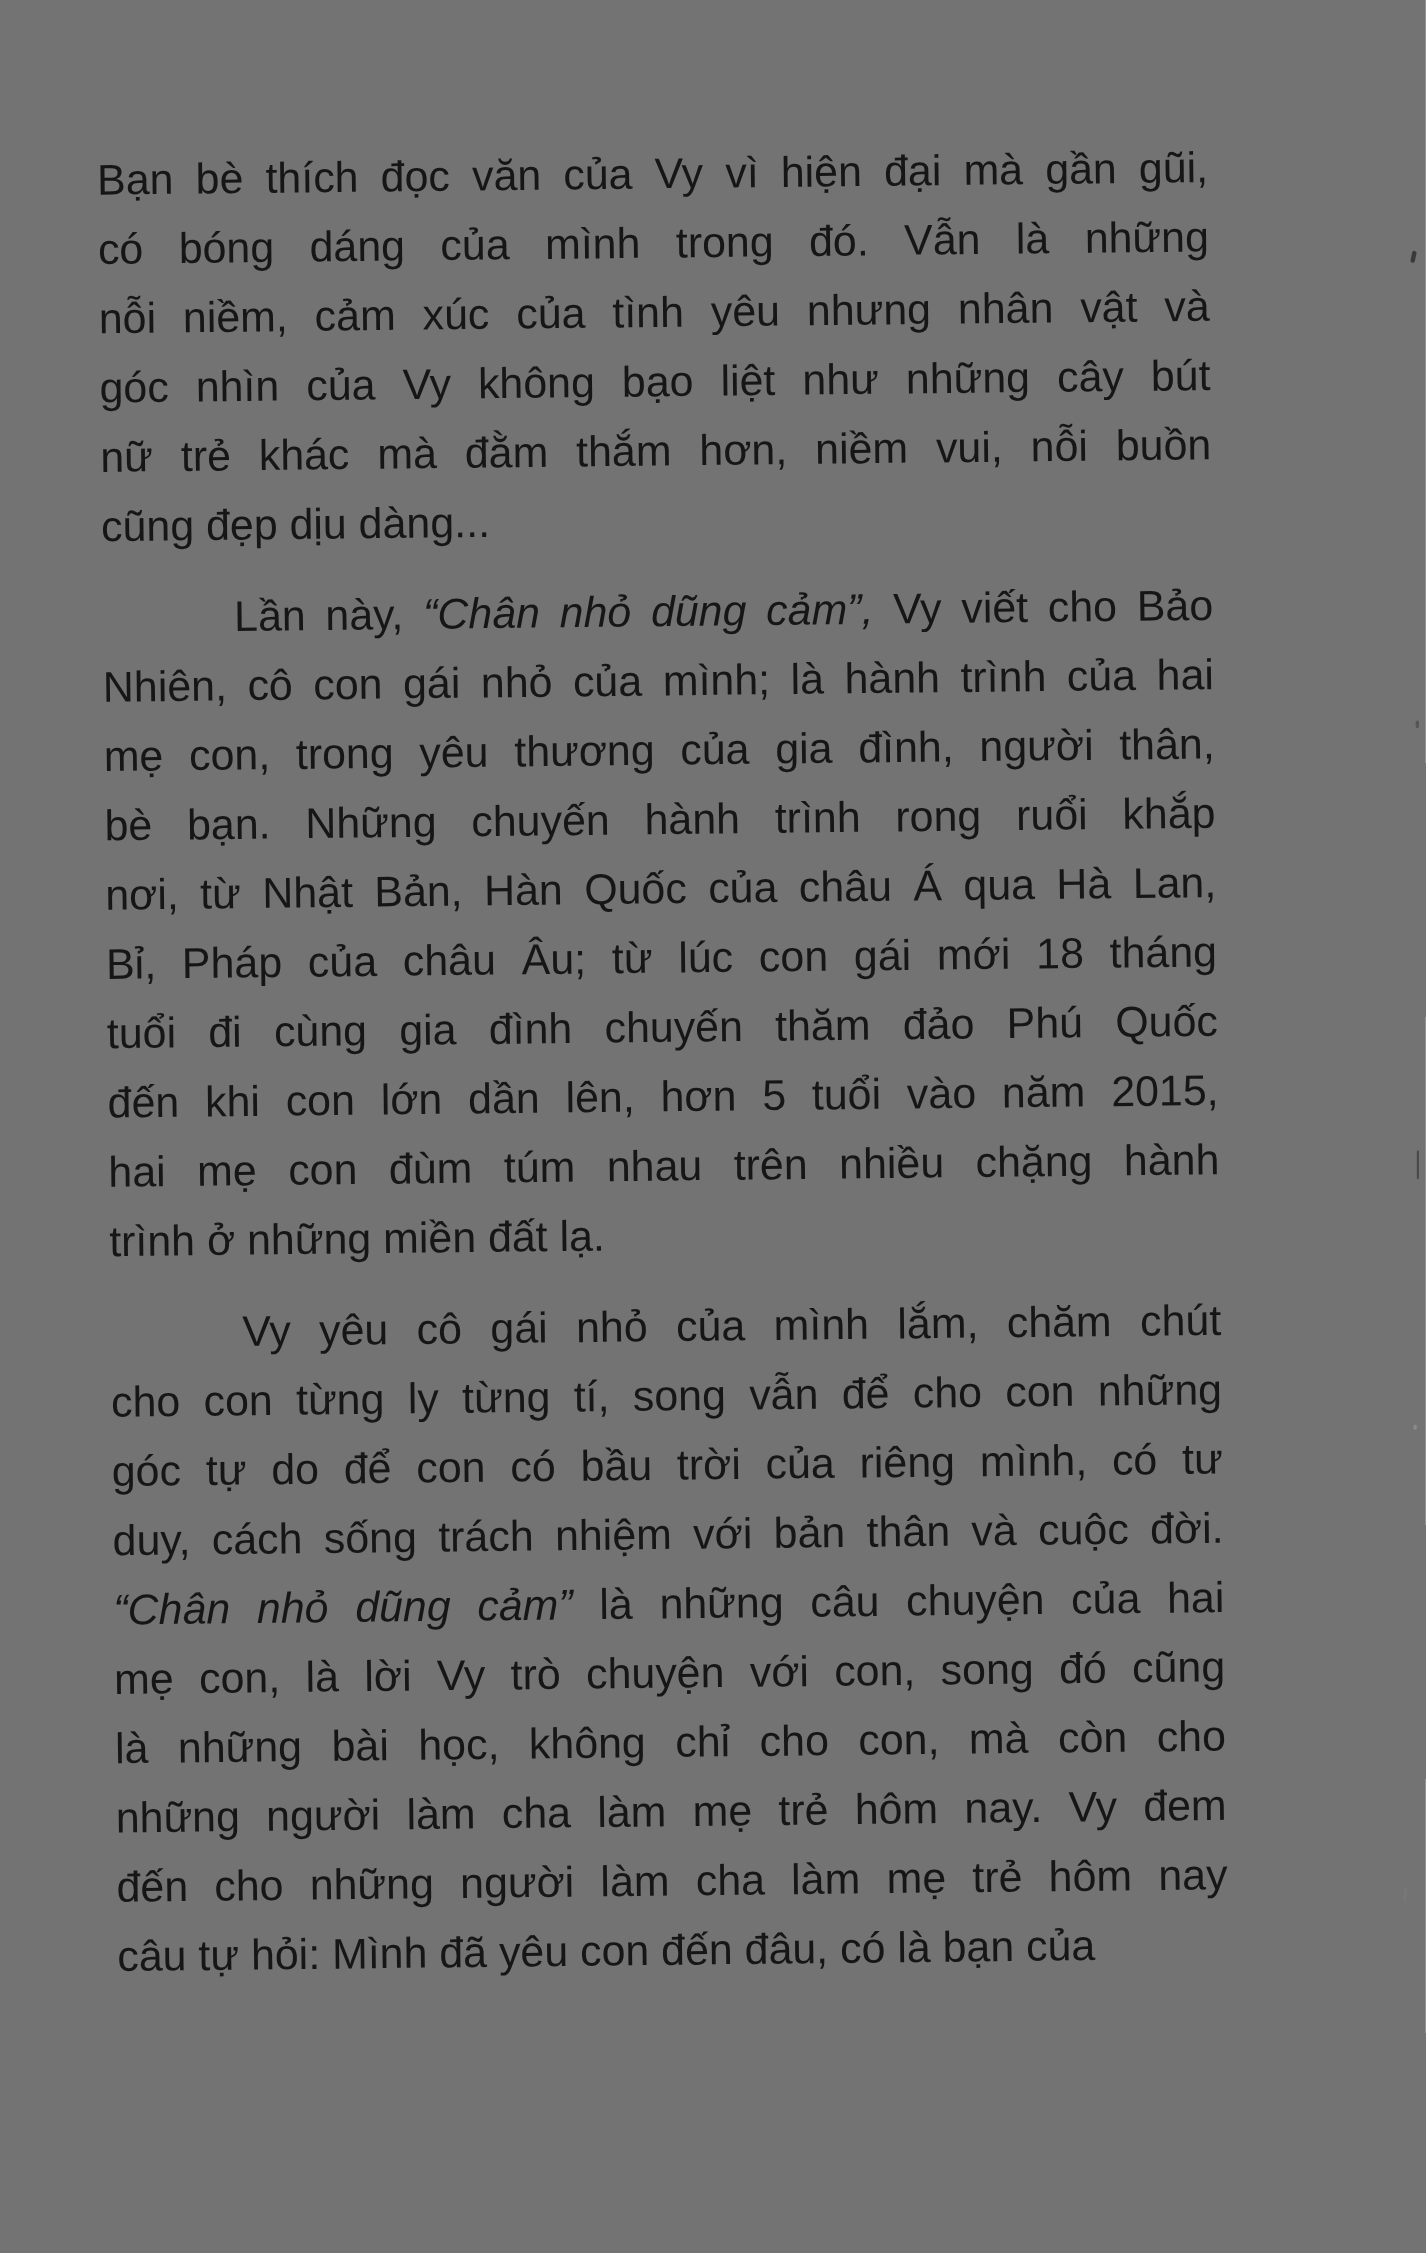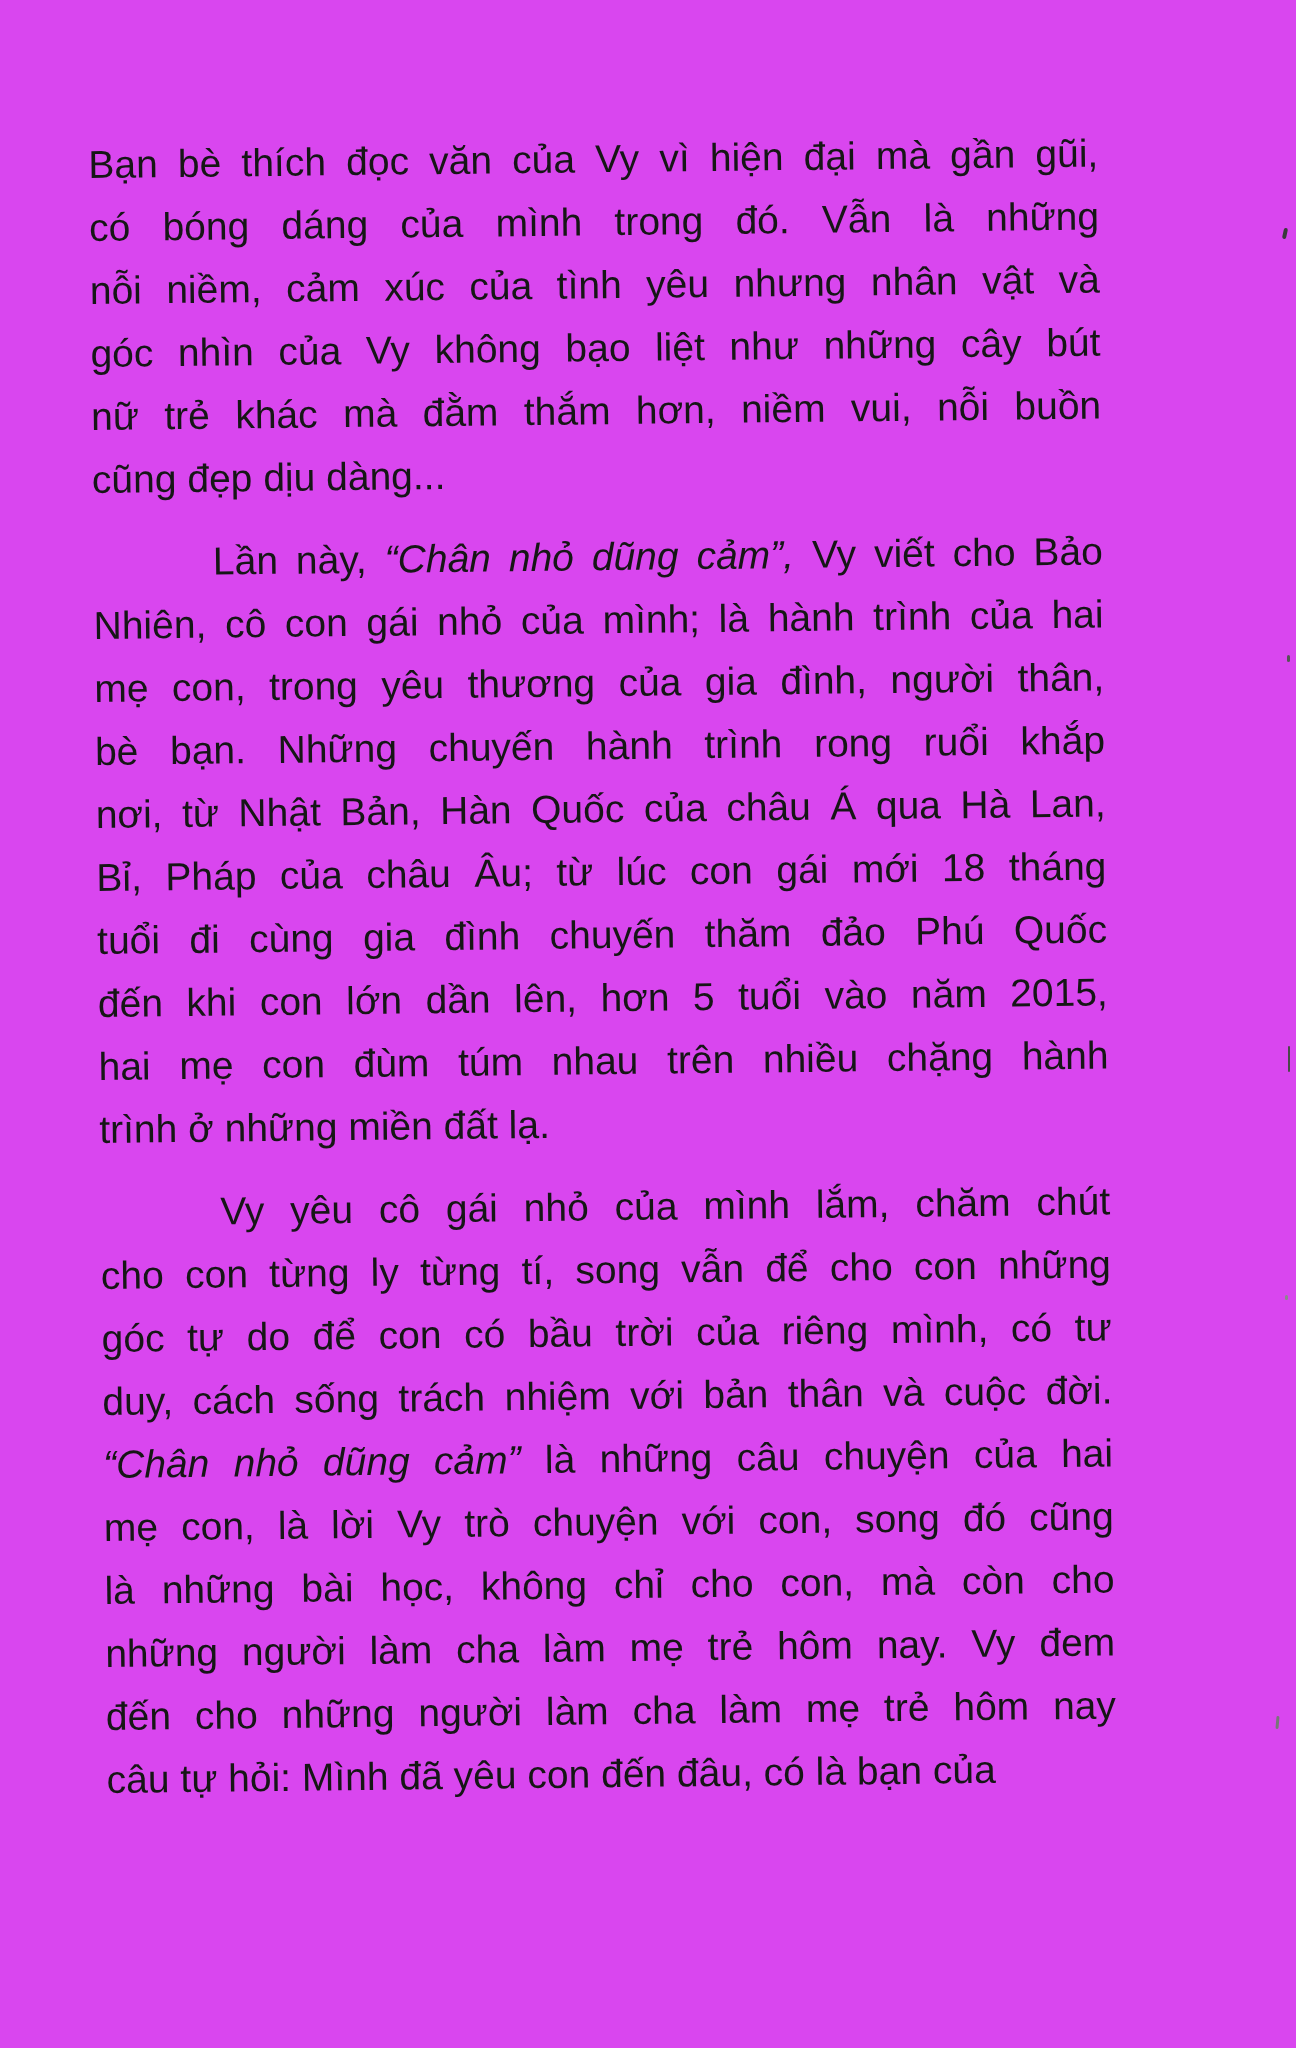--- a/index.html
+++ b/index.html
@@ -10,21 +10,21 @@
     width: 1296px;
     height: 2048px;
     background: #ffffff;
     overflow: hidden;
     font-family: "Liberation Sans", "DejaVu Sans", sans-serif;
   }
   .page {
     position: relative;
     width: 1296px;
     height: 2048px;
-    background: #d946ef;
+    background: #737373;
   }
   .text-block {
     position: absolute;
     left: 88px;
     top: 133px;
     width: 1010px;
     color: #161616;
     font-size: 39px;
     line-height: 63px;
     transform: rotate(-0.65deg);

